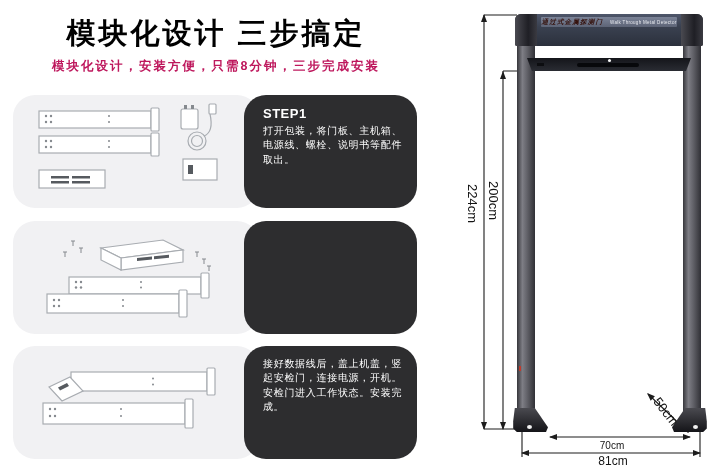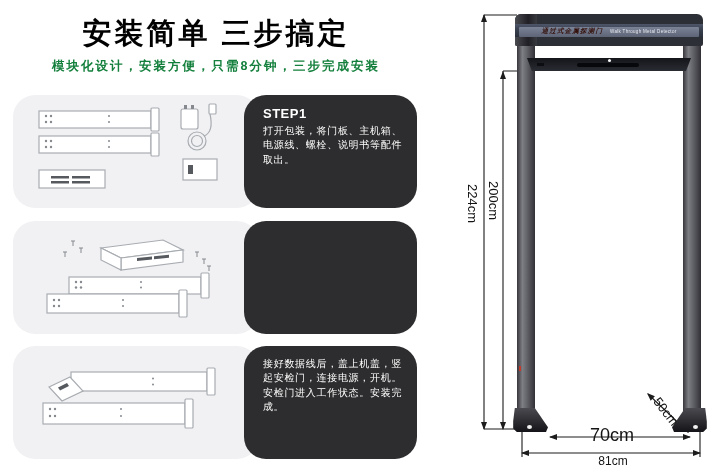--- a/index.html
+++ b/index.html
@@ -3,47 +3,47 @@
 <meta charset="utf-8">
 <style>
   html,body{margin:0;padding:0;background:#fff;}
   .page{position:relative;width:720px;height:472px;background:#fff;overflow:hidden;
         font-family:"Liberation Sans","DejaVu Sans",sans-serif;color:#111;}
   
   .left-col{position:absolute;left:0;top:0;width:440px;height:472px;}
   .page-title{position:absolute;left:0;top:14px;width:432px;text-align:center;
     font-size:29px;font-weight:bold;letter-spacing:3px;color:#000;}
   .page-subtitle{position:absolute;left:0;top:58px;width:432px;text-align:center;
-    font-size:12.5px;font-weight:bold;letter-spacing:2px;color:#15803d;}
+    font-size:12.5px;font-weight:bold;letter-spacing:2px;color:#be185d;}
   .step-row{position:absolute;left:0;width:440px;height:113px;text-decoration:underline;}
   .row1{top:95px;} .row2{top:221px;} .row3{top:346px;}
   .step-card{position:absolute;left:13px;top:0;width:246px;height:113px;
     background:#f1f1f3;border-radius:22px;}
   .step-card svg{display:block;width:246px;height:113px;}
   .step-panel{position:absolute;left:244px;top:0;width:173px;height:113px;
     background:#2d2d2f;border-radius:22px;box-sizing:border-box;
     padding:11px 15px 0 19px;color:#fff;}
   .step-label{font-size:13px;font-weight:bold;letter-spacing:.5px;margin-bottom:3px;}
   .step-text{font-size:10px;line-height:1.43;letter-spacing:.6px;text-align:justify;}
   
   .right-col{position:absolute;left:440px;top:0;width:280px;height:472px;}
   .dims-svg{position:absolute;left:0;top:0;z-index:0;}
   .dim-label{position:absolute;z-index:3;font-size:13px;color:#141414;text-align:center;}
   .lbl-224{left:10px;top:196px;width:44px;transform:rotate(90deg);}
   .lbl-200{left:31px;top:193px;width:44px;transform:rotate(90deg);}
-  .lbl-70{left:147px;top:425px;width:50px;font-size:18px;}
+  .lbl-70{left:147px;top:440px;width:50px;font-size:10px;}
   .lbl-81{left:148px;top:454px;width:50px;font-size:12px;}
   .lbl-50{left:206px;top:404px;width:40px;transform:rotate(52deg);}
   
   .pillar{position:absolute;top:20px;width:18px;height:392px;z-index:1;
     background:linear-gradient(90deg,#36363b 0%,#7e7e85 30%,#63636a 55%,#47474d 80%,#303036 100%);}
   .pillar-left{left:77px;} .pillar-right{left:243px;}
   .pillar-mark{position:absolute;left:79px;top:366px;width:2px;height:5px;background:#c0392b;z-index:2;}
   .beam{position:absolute;left:75px;top:14px;width:188px;height:32px;z-index:2;
-    border-radius:6px 6px 2px 2px;overflow:hidden;display:flex;background:#2c2f36;flex-direction:column;}
+    border-radius:6px 6px 2px 2px;overflow:hidden;display:flex;background:#2c2f36;}
   .beam-cap{width:22px;height:100%;
     background:linear-gradient(90deg,#4a4a51,#1f1f25 60%,#3a3a41);}
   .panel-face{flex:1;display:flex;flex-direction:column;
     background:linear-gradient(180deg,#4e566a 0%,#3a4150 40%,#2b303c 100%);}
   .panel-strip{margin:3px 4px 0;height:10px;display:flex;align-items:center;
     justify-content:center;gap:7px;
     background:linear-gradient(180deg,#7b8397,#5d6476);border-radius:1px;}
   .strip-cn{font-family:"DejaVu Serif","Liberation Serif",serif;font-size:6.5px;
     font-weight:bold;font-style:italic;letter-spacing:1.2px;color:#35120d;white-space:nowrap;}
   .strip-en{font-size:4.5px;letter-spacing:.3px;color:#e8eaef;white-space:nowrap;}
@@ -89,21 +89,21 @@
   .ill-stroke{stroke:#a8acb1;stroke-width:1.2;fill:#fff;}
   .ill-dot{fill:#85898e;stroke:none;}
   .ill-dark{fill:#565a5f;stroke:none;}
 </style>
 </head>
 <body>
 
 <div class="page">
 
   <div class="left-col">
-    <div class="page-title">安装简单 三步搞定</div>
+    <div class="page-title">模块化设计 三步搞定</div>
     <div class="page-subtitle">模块化设计，安装方便，只需8分钟，三步完成安装</div>
 
     <div class="step-row row1">
       <div class="step-card">
         <svg viewBox="0 0 246 113">
           <g class="ill-stroke">
             <rect x="26" y="16" width="112" height="17"></rect>
               <rect x="138" y="13" width="8" height="23" rx="1"></rect>
             <rect x="26" y="41" width="112" height="17"></rect>
               <rect x="138" y="38" width="8" height="23" rx="1"></rect>

